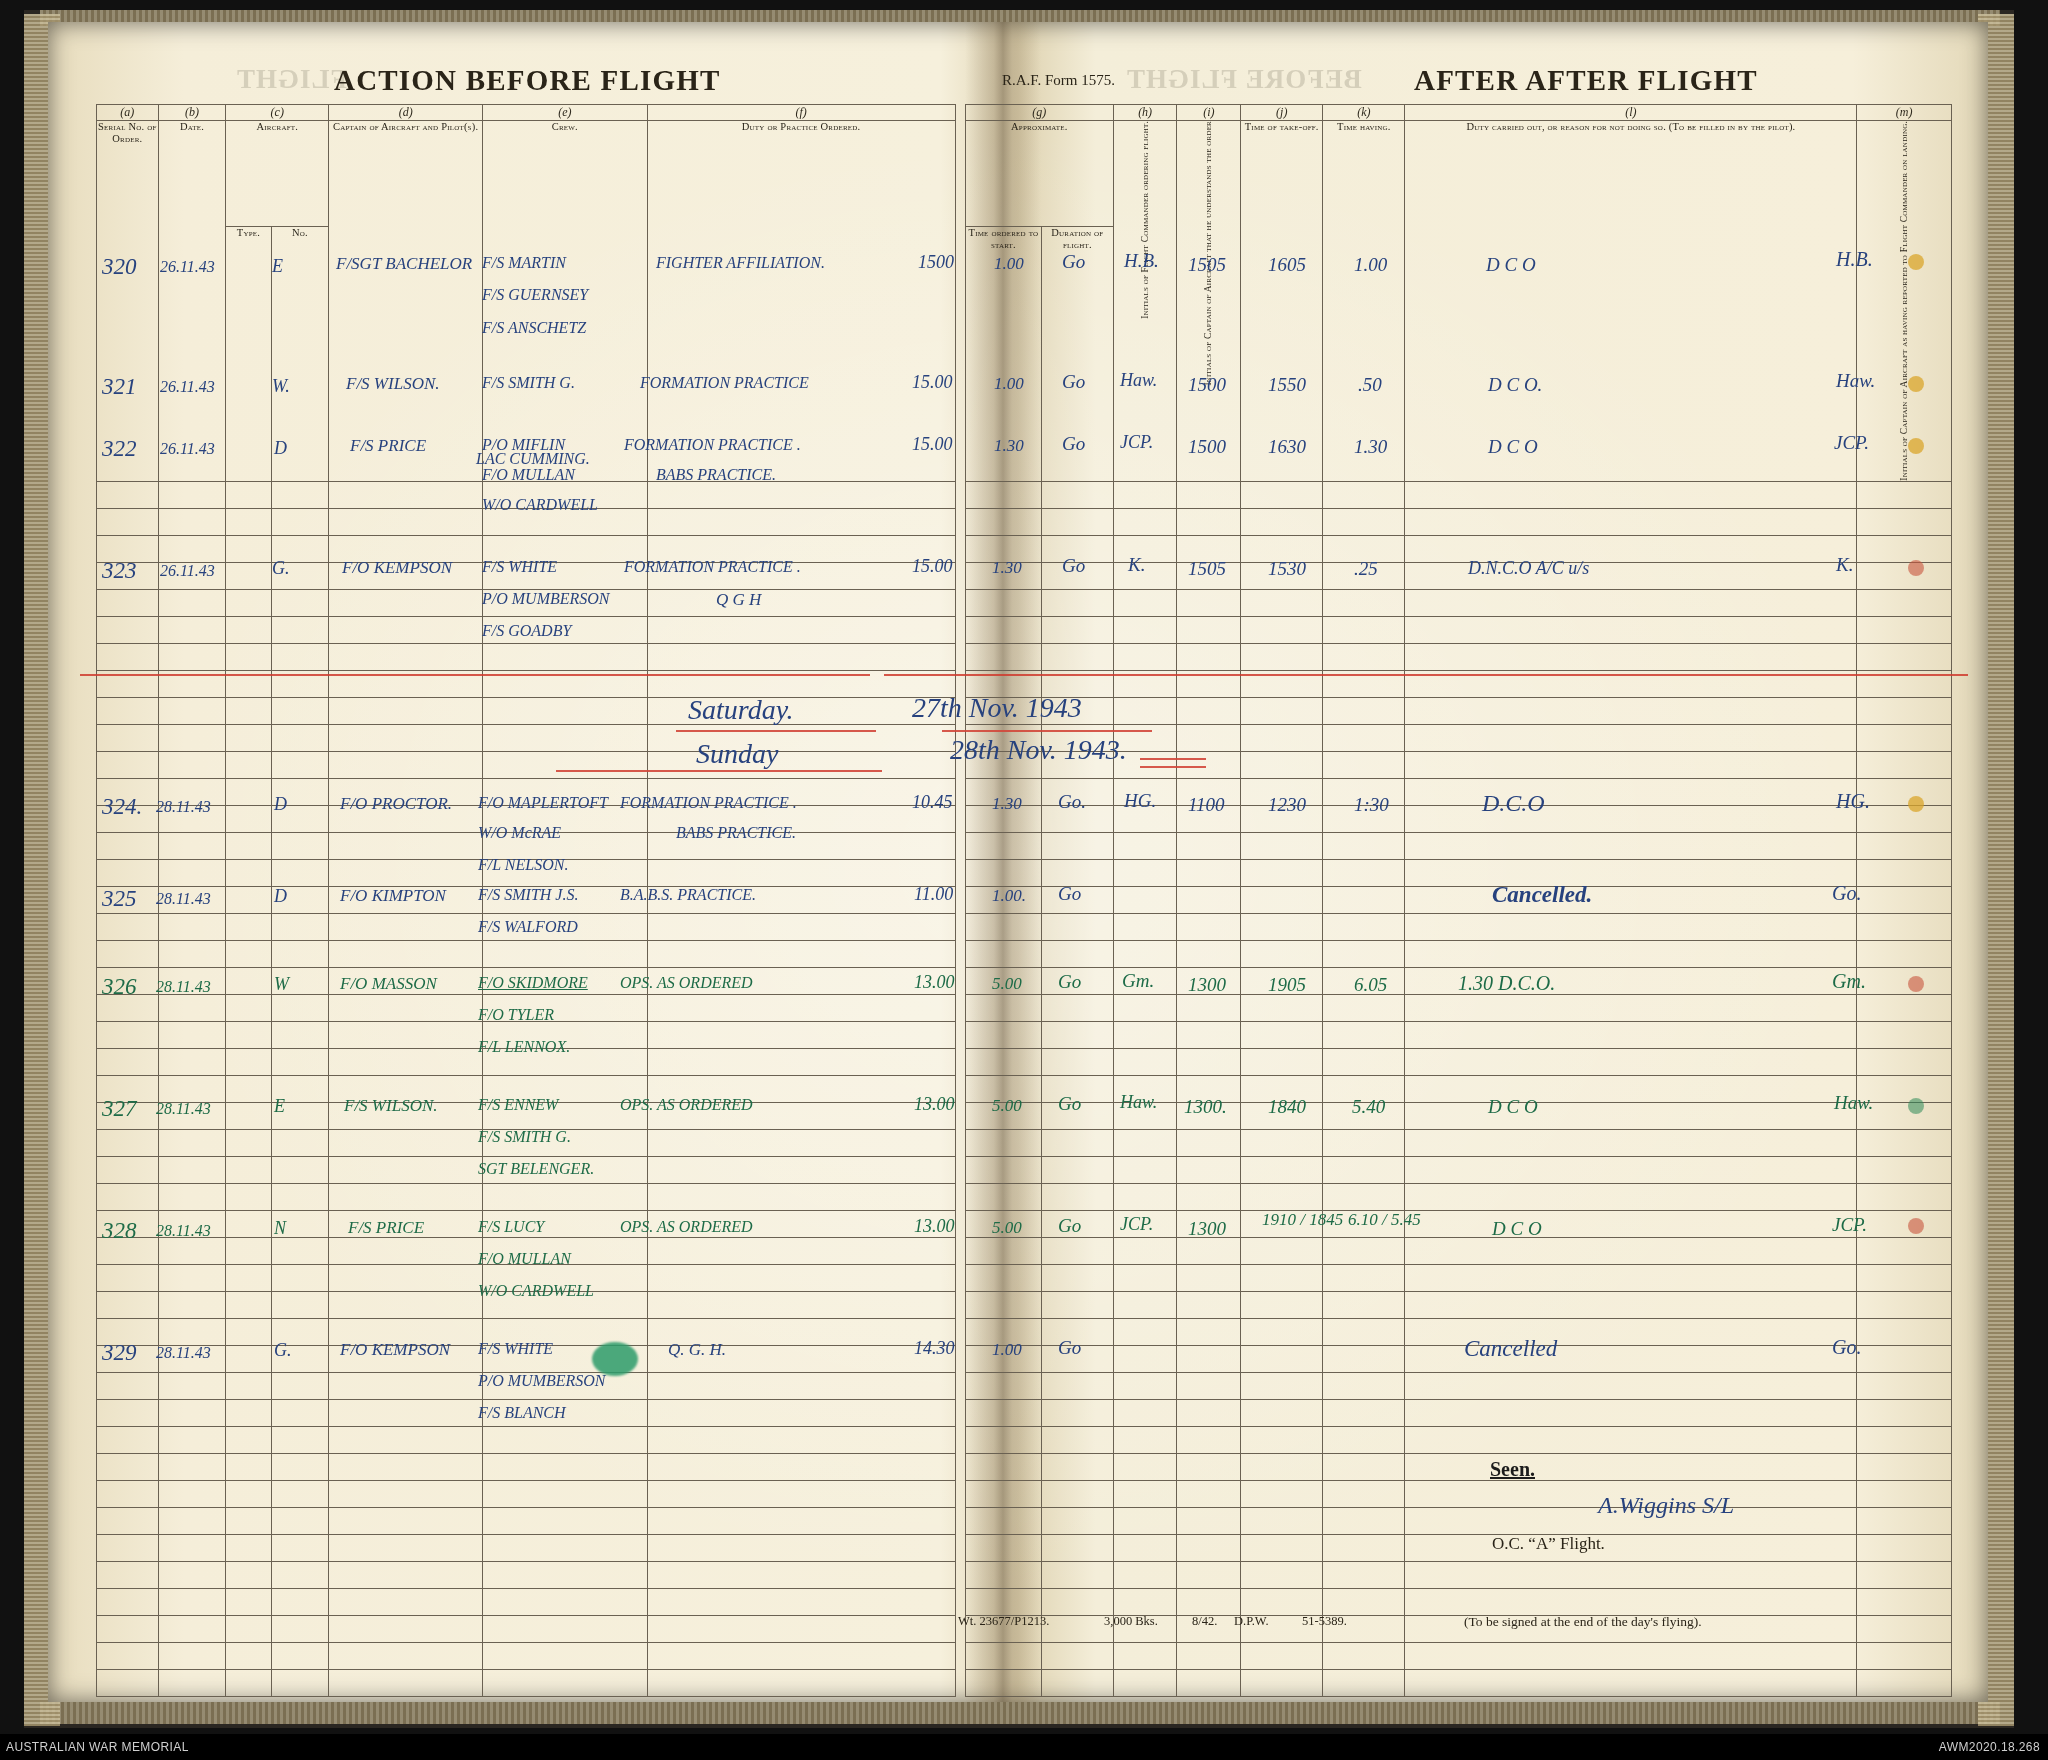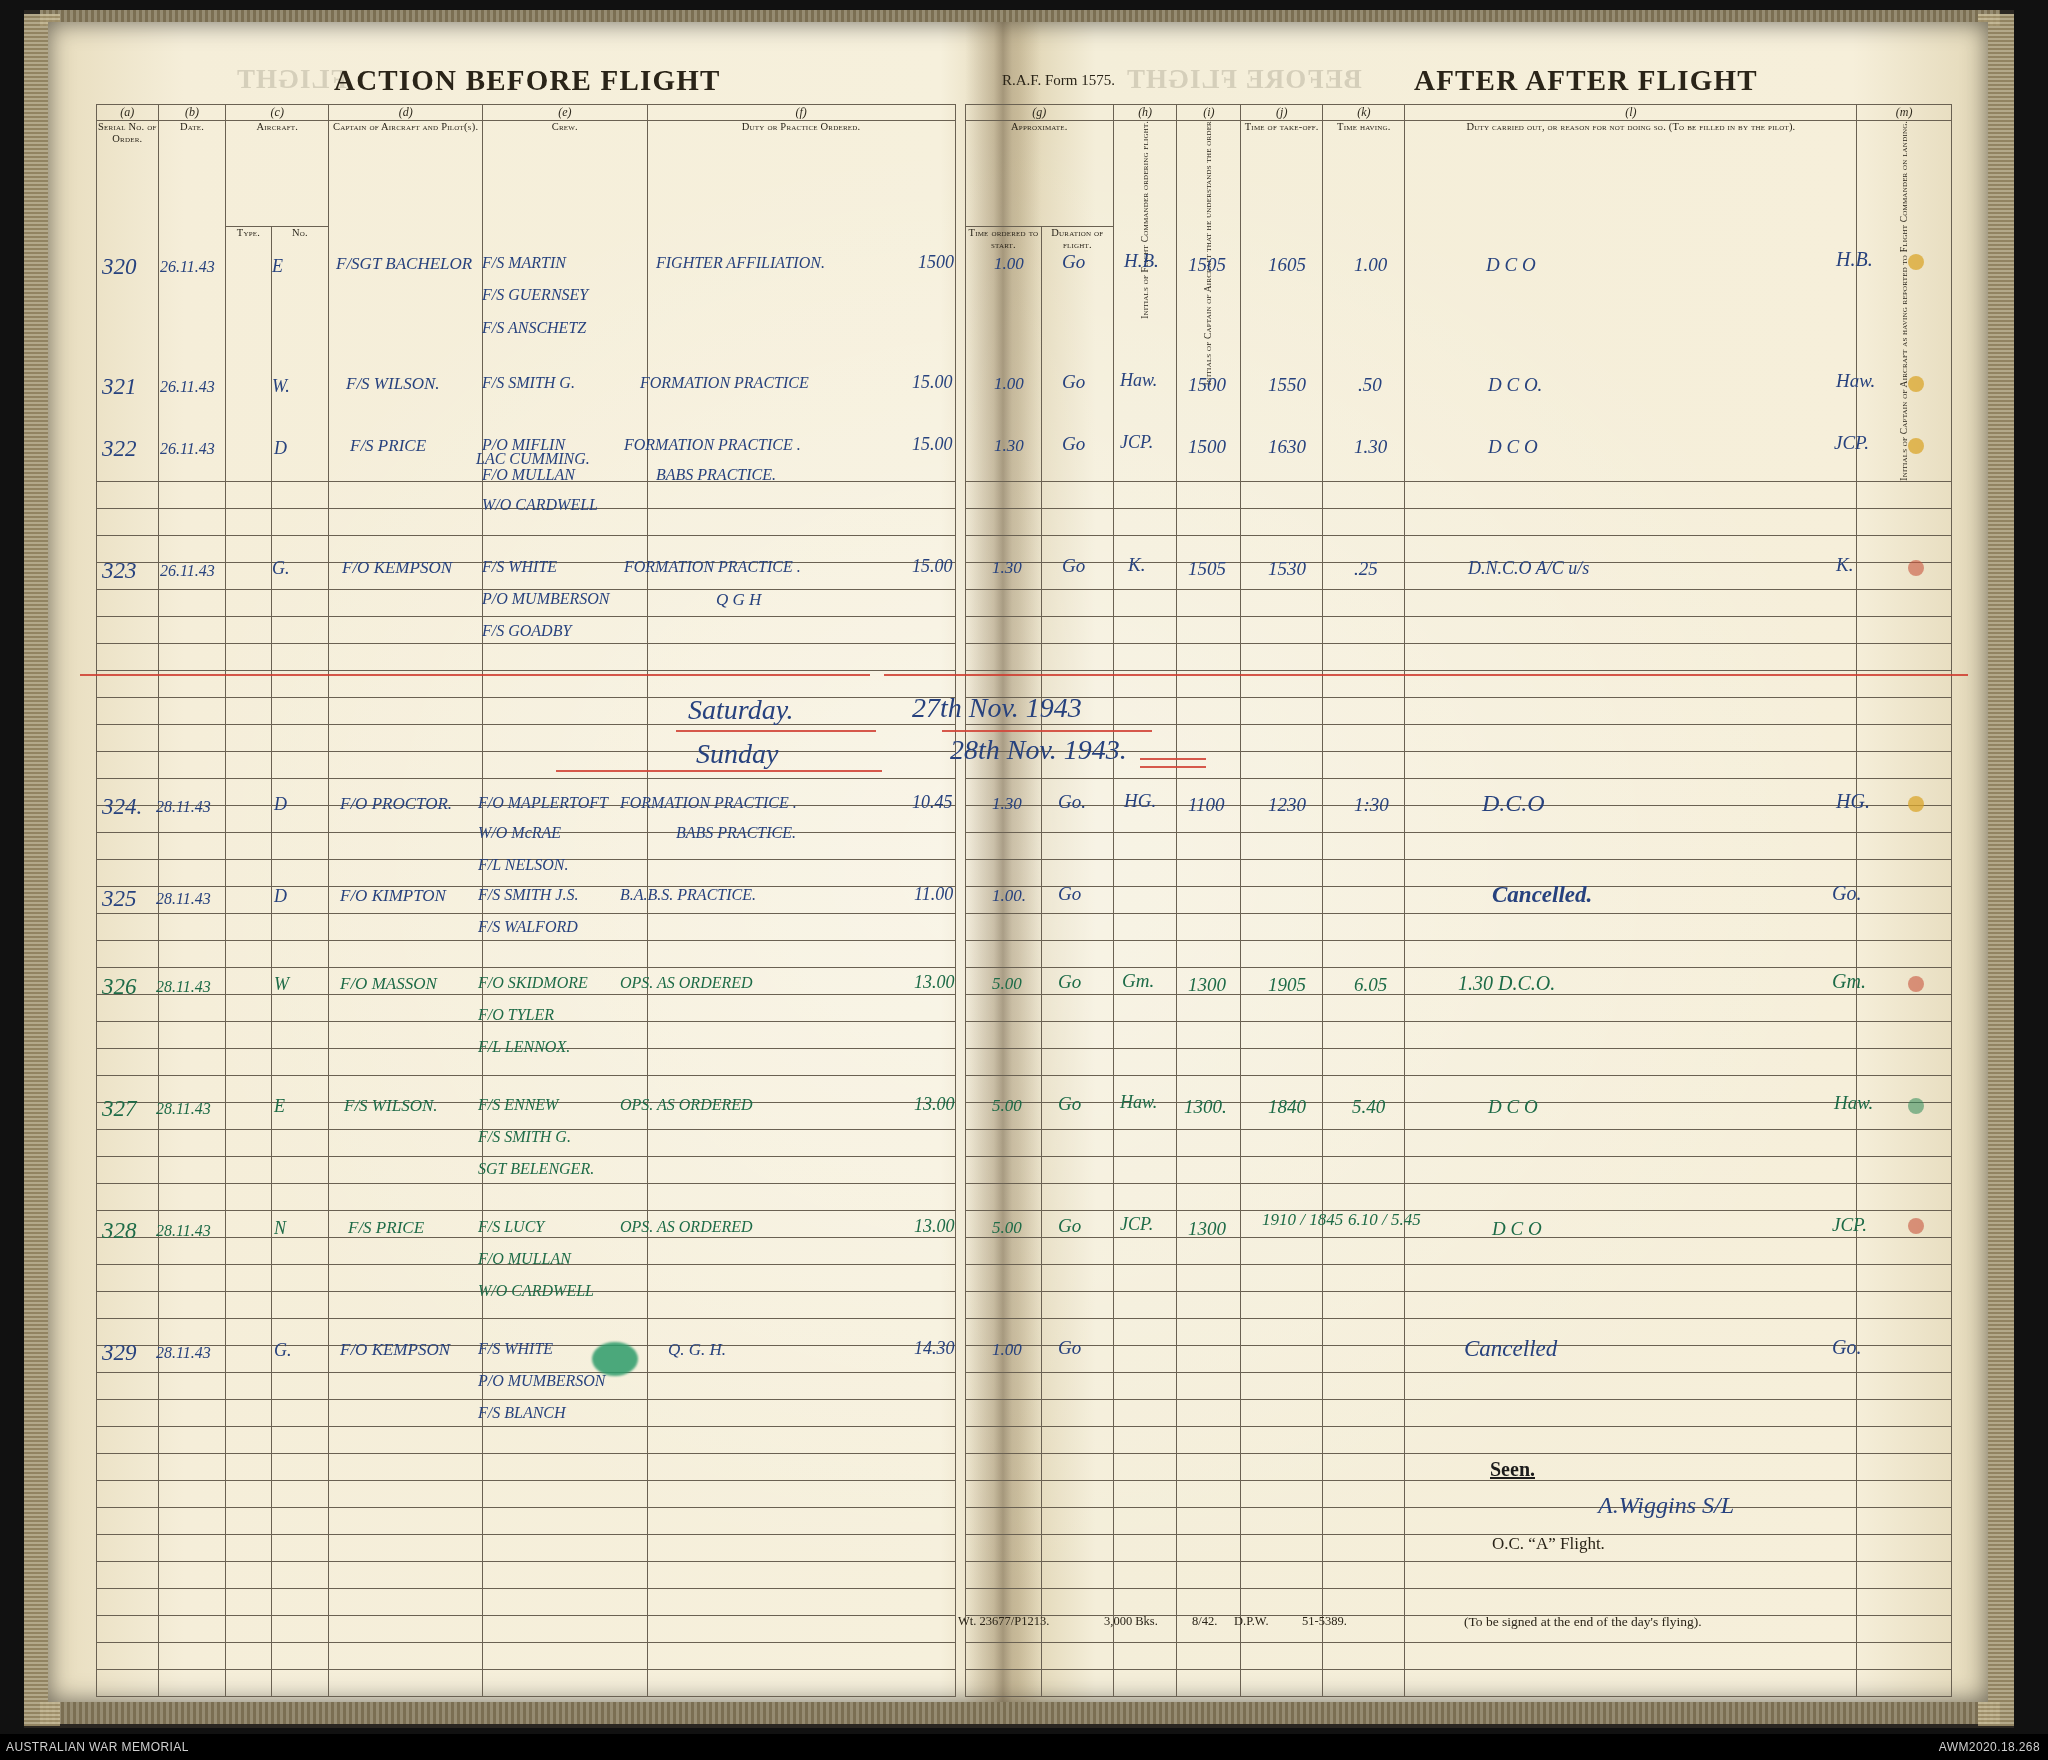--- a/index.html
+++ b/index.html
@@ -1095,21 +1095,21 @@
       <div class="hw blue" style="left:818px;top:826px;font-size:18px;">11.00</div>
       <div class="hw blue" style="left:896px;top:828px;font-size:17px;">1.00.</div>
       <div class="hw blue" style="left:962px;top:825px;font-size:19px;">Go</div>
       <div class="hw blue" style="left:1396px;top:824px;font-size:23px;font-weight:bold;">Cancelled.</div>
       <div class="hw blue" style="left:1736px;top:824px;font-size:20px;">Go.</div>
 
       <div class="hw green" style="left:6px;top:916px;font-size:23px;">326</div>
       <div class="hw green" style="left:60px;top:920px;font-size:16px;">28.11.43</div>
       <div class="hw green" style="left:178px;top:916px;font-size:18px;">W</div>
       <div class="hw green" style="left:244px;top:916px;font-size:17px;">F/O MASSON</div>
-      <div class="hw green" style="left:382px;top:916px;font-size:16px;">F/O SKIDMORE</div>
+      <div class="hw green" style="left:382px;top:916px;font-size:16px;text-decoration:underline;">F/O SKIDMORE</div>
       <div class="hw green" style="left:382px;top:948px;font-size:16px;">F/O TYLER</div>
       <div class="hw green" style="left:382px;top:980px;font-size:16px;">F/L LENNOX.</div>
       <div class="hw green" style="left:524px;top:916px;font-size:16px;">OPS. AS ORDERED</div>
       <div class="hw green" style="left:818px;top:914px;font-size:18px;">13.00</div>
       <div class="hw green" style="left:896px;top:916px;font-size:17px;">5.00</div>
       <div class="hw green" style="left:962px;top:913px;font-size:19px;">Go</div>
       <div class="hw green" style="left:1026px;top:912px;font-size:19px;">Gm.</div>
       <div class="hw green" style="left:1092px;top:916px;font-size:19px;">1300</div>
       <div class="hw green" style="left:1172px;top:916px;font-size:19px;">1905</div>
       <div class="hw green" style="left:1258px;top:916px;font-size:19px;">6.05</div>

